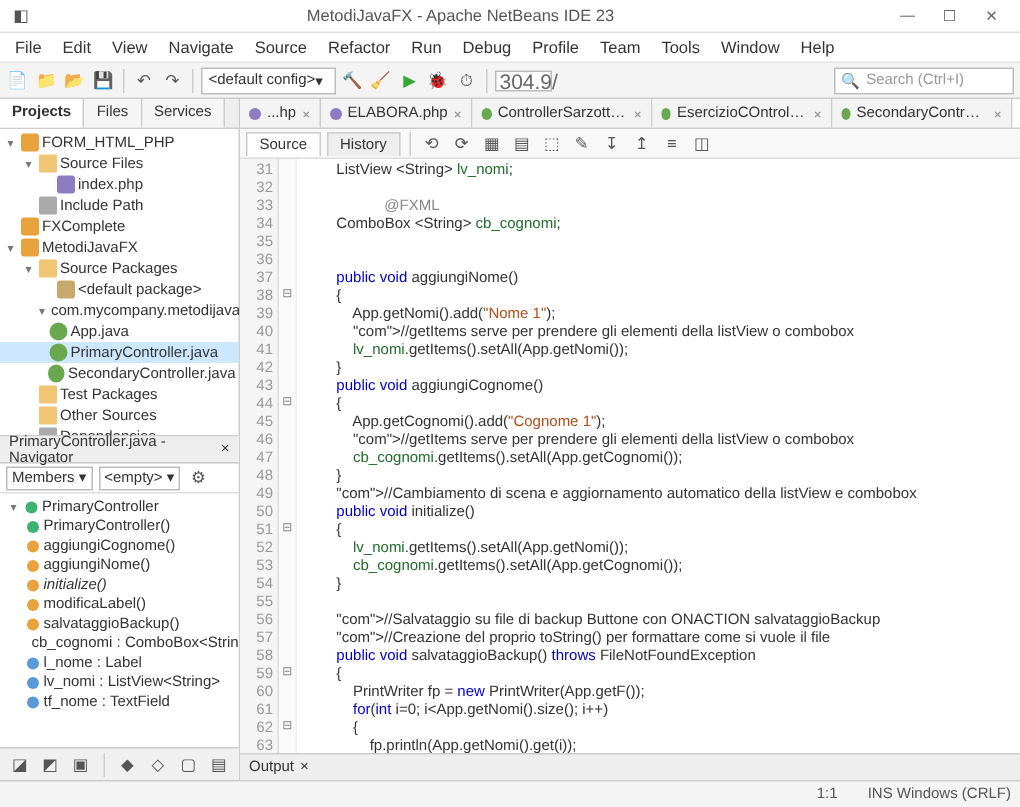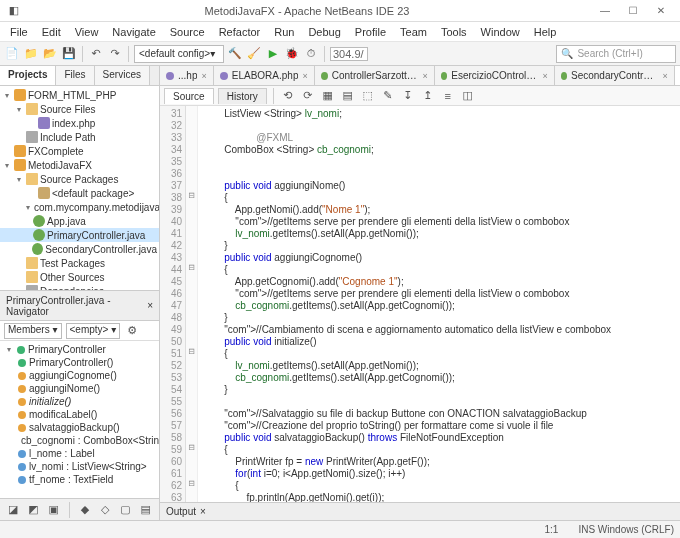--- a/index.html
+++ b/index.html
@@ -7,41 +7,41 @@
 .titlebar { height: 22px; background: #fff; display: flex; align-items: center; padding: 0 6px; border-bottom: 1px solid #ddd; }
 .titlebar .title { flex: 1; text-align: center; font-size: 11px; color: #555; }
 .win-btns { display: flex; gap: 2px; }
 .win-btn { width: 26px; height: 18px; display: flex; align-items: center; justify-content: center; font-size: 10px; color: #666; }
 .menubar { height: 20px; background: #fff; display: flex; align-items: center; padding: 0 4px; gap: 2px; border-bottom: 1px solid #e5e5e5; }
 .menu-item { padding: 2px 6px; font-size: 11px; color: #333; }
 .toolbar { height: 24px; background: #f4f4f4; display: flex; align-items: center; padding: 0 4px; gap: 3px; border-bottom: 1px solid #ccc; }
 .tool-icon { width: 16px; height: 16px; display: inline-flex; align-items: center; justify-content: center; font-size: 11px; color: #555; border-radius: 2px; }
 .tool-sep { width: 1px; height: 16px; background: #ccc; margin: 0 2px; }
 .config-combo { height: 18px; font-size: 10px; border: 1px solid #bbb; padding: 0 4px; background: #fff; min-width: 90px; display:flex; align-items:center; }
-.progress { width: 38px; height: 14px; border: 1px solid #bbb; background: #fff; display: flex; align-items: center; padding: 0 2px; font-size: 11px; color: #666; }
+.progress { width: 38px; height: 14px; border: 1px solid #bbb; background: #fff; display: flex; align-items: center; padding: 0 2px; font-size: 14px; color: #666; }
 .search-box { margin-left: auto; width: 120px; height: 18px; border: 1px solid #bbb; background: #fff; font-size: 10px; padding: 0 4px; color: #999; display:flex; align-items:center; gap:4px; }
 .main-area { flex: 1; display: flex; overflow: hidden; }
 .left-pane { width: 160px; display: flex; flex-direction: column; background: #fff; border-right: 1px solid #ccc; }
 .pane-tabs { height: 20px; display: flex; background: #eee; border-bottom: 1px solid #ccc; }
 .pane-tab { padding: 3px 8px; font-size: 10px; border-right: 1px solid #ccc; background: #f5f5f5; }
 .pane-tab.active { background: #fff; font-weight: bold; }
 .tree { flex: 1; overflow-y: auto; padding: 2px 0; font-size: 10px; }
 .tree-row { display: flex; align-items: center; padding: 1px 2px; white-space: nowrap; gap: 2px; }
 .tree-row.selected { background: #cce7ff; }
 .tree-toggle { width: 10px; font-size: 8px; color: #777; text-align:center; }
 .tree-icon { width: 12px; height: 12px; display: inline-block; }
 .ico-proj { background: #e8a33d; border-radius: 2px; }
 .ico-folder { background: #f0c674; border-radius: 1px; }
 .ico-pkg { background: #c9a86b; border-radius: 2px; }
 .ico-java { background: #6aa84f; border-radius: 50%; }
 .ico-php { background: #8e7cc3; border-radius: 2px; }
 .ico-lib { background: #aaa; border-radius: 1px; }
 .indent1 { padding-left: 14px; } .indent2 { padding-left: 26px; } .indent3 { padding-left: 21px; }
 .nav-pane { height: 230px; border-top: 1px solid #ccc; display: flex; flex-direction: column; background: #fff; }
-.nav-title { height: 30px; background: #eee; padding: 2px 6px; font-size: 10px; display: flex; align-items: center; border-bottom: 1px solid #ccc; }
+.nav-title { height: 18px; background: #eee; padding: 2px 6px; font-size: 10px; display: flex; align-items: center; border-bottom: 1px solid #ccc; }
 .nav-title .x { margin-left: auto; }
 .nav-combo { height: 20px; display: flex; align-items: center; padding: 0 4px; gap: 4px; border-bottom: 1px solid #ddd; font-size: 10px; }
 .nav-combo select, .nav-combo .combo { font-size: 10px; height: 16px; border: 1px solid #bbb; padding: 0 3px; background:#fff; }
 .right-pane { flex: 1; display: flex; flex-direction: column; background: #fff; }
 .editor-tabs { height: 20px; display: flex; background: #eee; border-bottom: 1px solid #ccc; overflow:hidden; }
 .ed-tab { padding: 3px 6px; font-size: 10px; border-right: 1px solid #ccc; display: flex; align-items: center; gap: 4px; background: #f3f3f3; max-width: 120px; }
 .ed-tab.active { background: #fff; }
 .ed-tab .tab-x { font-size: 9px; color: #888; }
 .ed-tab .tab-ico { width: 8px; height: 8px; display:inline-block; border-radius:50%; }
 .sub-toolbar { height: 20px; display: flex; align-items: center; background: #f8f8f8; border-bottom: 1px solid #ddd; padding: 0 4px; gap: 4px; }

